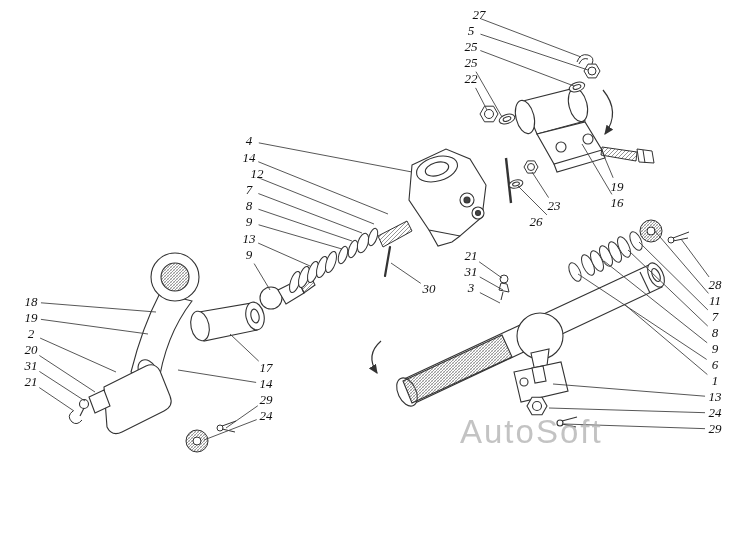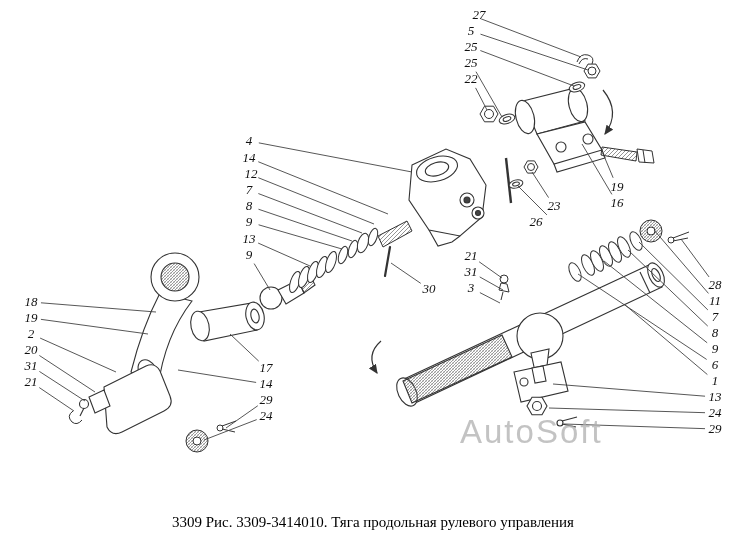--- a/index.html
+++ b/index.html
@@ -253,21 +253,21 @@
   </svg>
 
   <div id="callout-layer">
       <div class="callout" style="left: 471px; top: 15px; margin-left: 8px;">27</div>
       <div class="callout" style="left: 471px; top: 31px;">5</div>
       <div class="callout" style="left: 471px; top: 47px;">25</div>
       <div class="callout" style="left: 471px; top: 63px;">25</div>
       <div class="callout" style="left: 471px; top: 79px;">22</div>
       <div class="callout" style="left: 249px; top: 141px;">4</div>
       <div class="callout" style="left: 249px; top: 158px;">14</div>
-      <div class="callout" style="left: 251px; top: 174px; text-align: right;">12</div>
+      <div class="callout" style="left: 257px; top: 174px; text-align: right;">12</div>
       <div class="callout" style="left: 249px; top: 190px;">7</div>
       <div class="callout" style="left: 249px; top: 206px;">8</div>
       <div class="callout" style="left: 249px; top: 222px;">9</div>
       <div class="callout" style="left: 249px; top: 239px;">13</div>
       <div class="callout" style="left: 249px; top: 255px;">9</div>
       <div class="callout" style="left: 31px; top: 302px;">18</div>
       <div class="callout" style="left: 31px; top: 318px;">19</div>
       <div class="callout" style="left: 31px; top: 334px;">2</div>
       <div class="callout" style="left: 31px; top: 350px;">20</div>
       <div class="callout" style="left: 31px; top: 366px;">31</div>
@@ -291,15 +291,14 @@
       <div class="callout" style="left: 715px; top: 349px;">9</div>
       <div class="callout" style="left: 715px; top: 365px;">6</div>
       <div class="callout" style="left: 715px; top: 381px;">1</div>
       <div class="callout" style="left: 715px; top: 397px;">13</div>
       <div class="callout" style="left: 715px; top: 413px;">24</div>
       <div class="callout" style="left: 715px; top: 429px;">29</div>
     </div>
 
   <div class="watermark">AutoSoft</div>
 
-  <div class="caption">3309 Рис. 3309-3414010. Тяга продольная рулевого управления</div>
 
 </div>
 
 </body></html>

